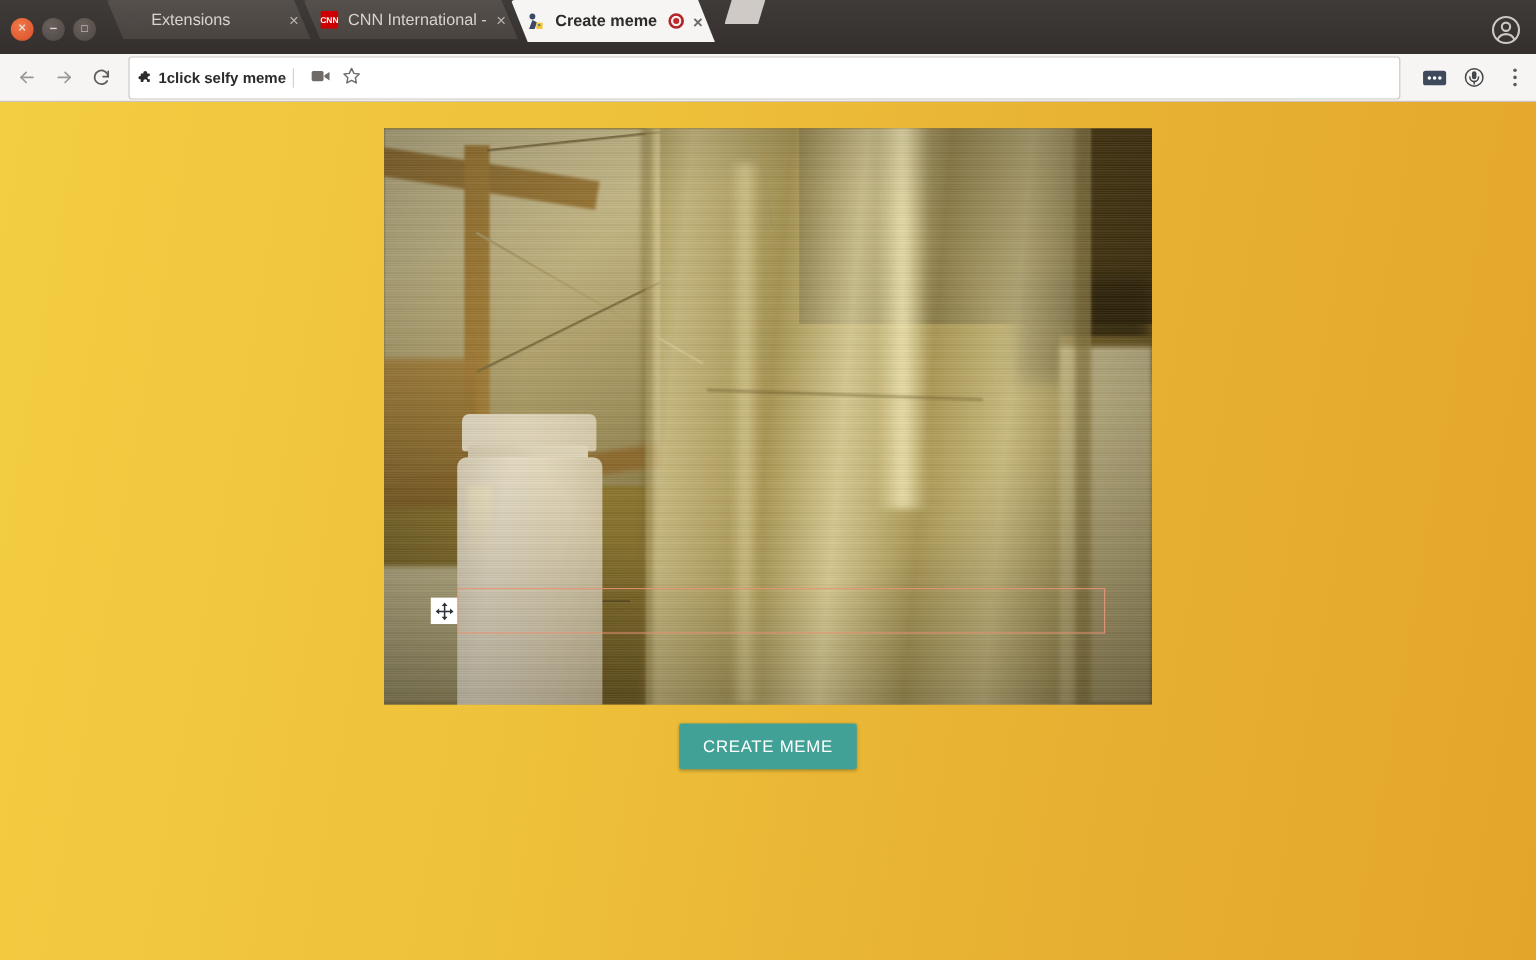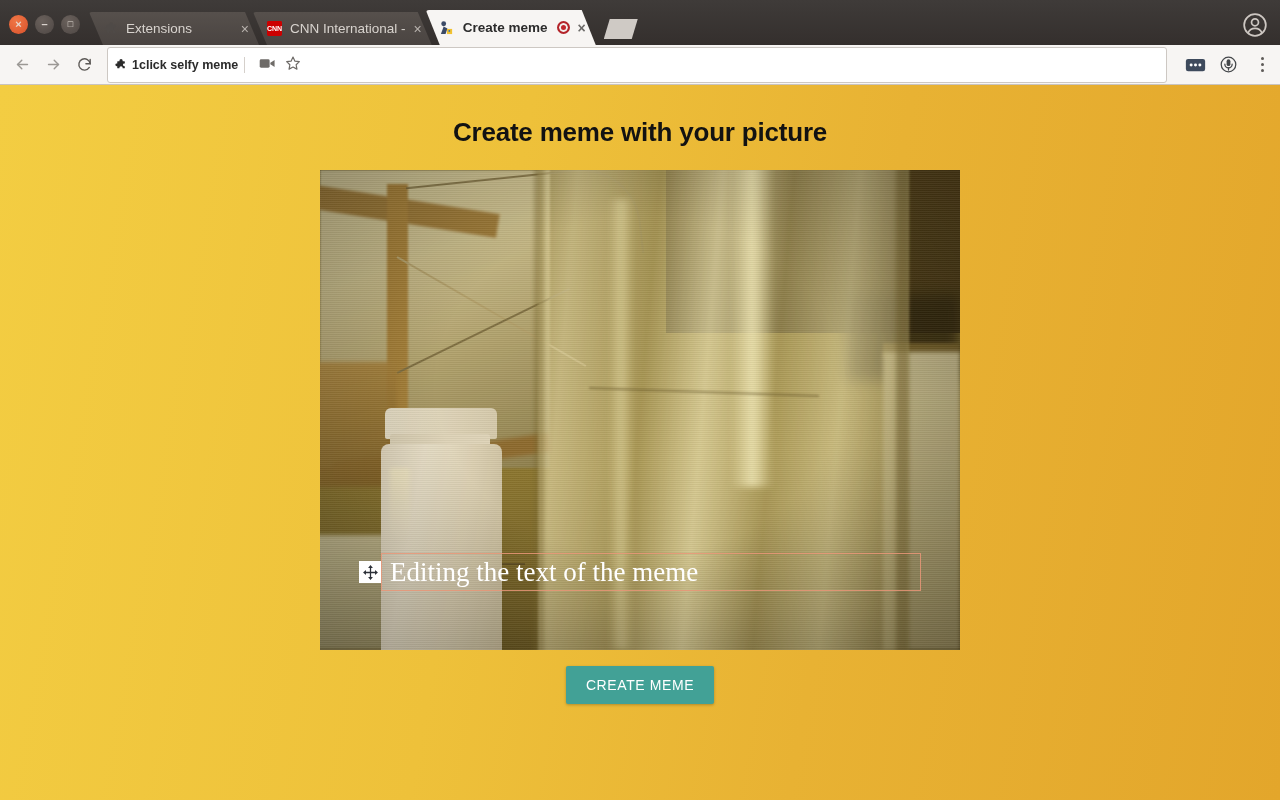--- a/index.html
+++ b/index.html
@@ -22,21 +22,21 @@
   .winbtn {
     width:19px; height:19px; border-radius:50%;
     display:flex; align-items:center; justify-content:center;
     font-size:10px; color:#e6e0da; line-height:1;
   }
   .winbtn.close { background:radial-gradient(circle at 38% 32%, #f07746, #d9512b); }
   .winbtn.min, .winbtn.max { background:radial-gradient(circle at 38% 32%, #6a615c, #4e4744); }
   .winbtn .glyph { font-size:11px; font-weight:bold; opacity:.92; }
   .winbtn.max .glyph { font-size:9px; }
 
-  .tabs { display:flex; align-items:flex-end; height:45px; }
+  .tabs { display:flex; height:45px; }
   .tab {
     position:relative; height:33px;
     display:flex; align-items:center; gap:8px;
     padding:0 10px 0 13px; min-width:170px; max-width:190px;
     font-size:13.5px; color:#d8d3ce;
     background:linear-gradient(#56504c,#4a4441);
     border-top-left-radius:3px; border-top-right-radius:3px;
     margin-right:-6px;
     clip-path: polygon(0 0, calc(100% - 14px) 0, 100% 100%, 14px 100%);
   }
@@ -378,21 +378,20 @@
       <span class="menu-dots">
         <i></i>
           <i></i>
           <i></i>
       </span>
     </div>
   </div>
 
   <div class="page">
 
-    <h1 class="page-title">Create meme with your picture</h1>
 
     <div class="meme-wrap">
       <div class="photo">
         <div class="ph-bgwall"></div>
         <div class="ph-dark-top"></div>
         <div class="ph-darkcorner"></div>
         <div class="ph-shelf"></div>
         <div class="ph-shelf-edge"></div>
         <div class="ph-shelf-edge2"></div>
         <div class="ph-post"></div>
@@ -418,19 +417,18 @@
         <div class="ph-vignette"></div>
         <div class="ph-noise"></div>
       </div>
 
       <div class="meme-textbox">
         <span class="move-handle">
           <svg width="17" height="17" viewBox="0 0 24 24" fill="#2c3038">
             <path d="M12 1.5 L15.4 5.6 H12.9 V11.1 H18.4 V8.6 L22.5 12 L18.4 15.4 V12.9 H12.9 V18.4 H15.4 L12 22.5 L8.6 18.4 H11.1 V12.9 H5.6 V15.4 L1.5 12 L5.6 8.6 V11.1 H11.1 V5.6 H8.6 Z"></path>
           </svg>
         </span>
-        <span class="meme-text">Editing the text of the meme</span>
       </div>
     </div>
 
     <button class="create-btn">CREATE MEME</button>
   </div>
 </div>
 
 </body></html>

